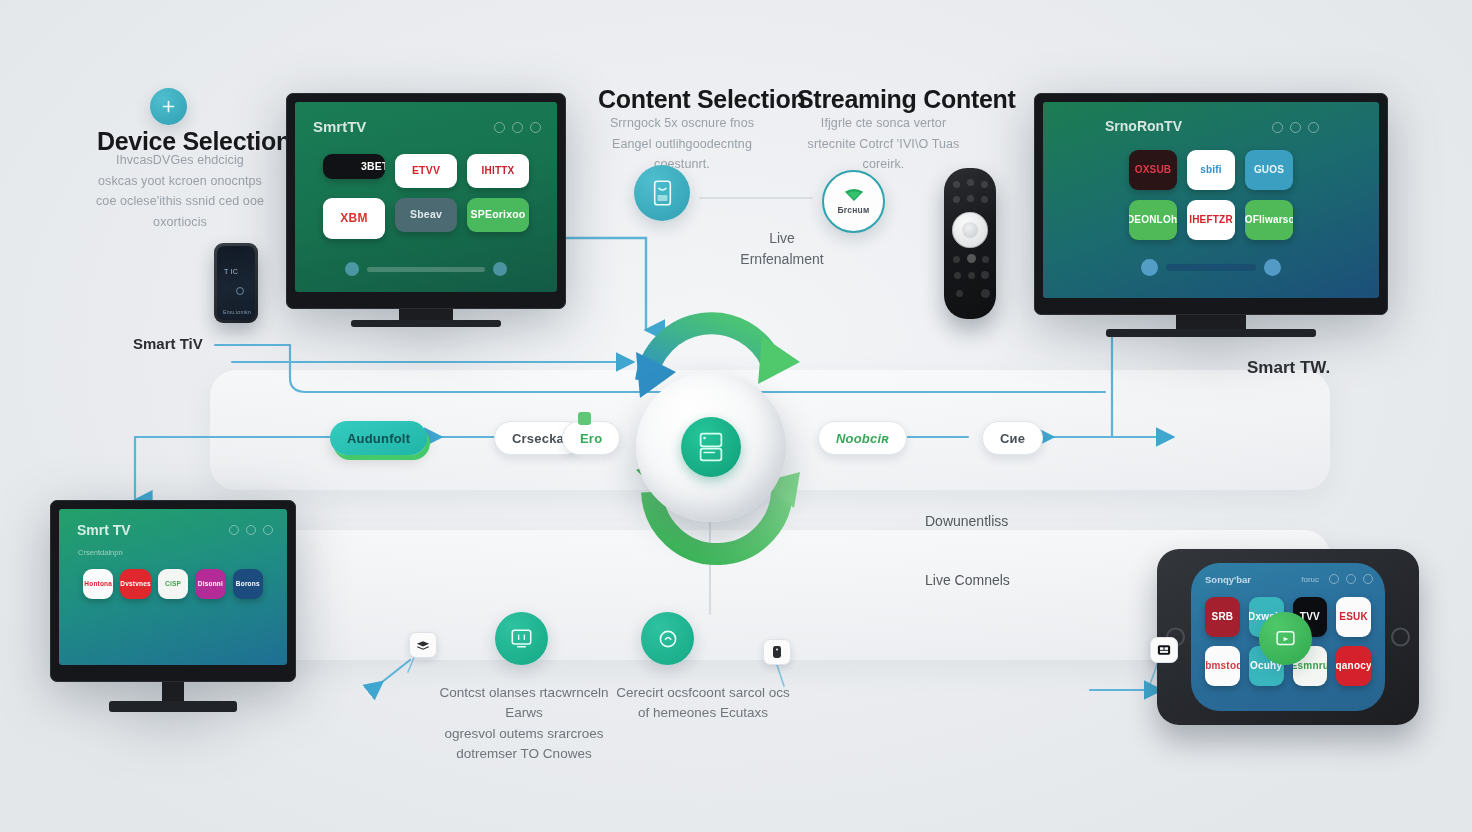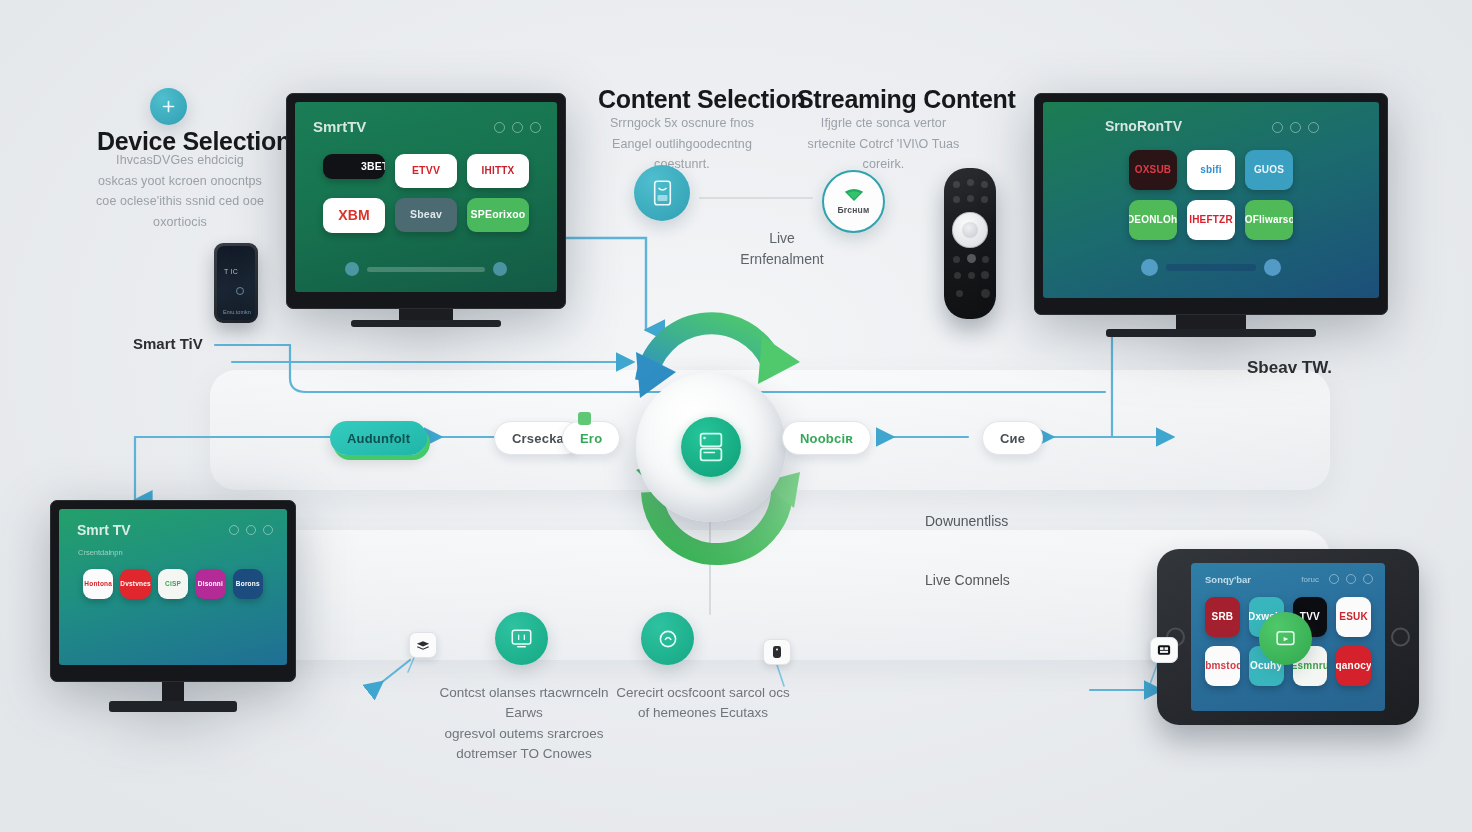--- a/index.html
+++ b/index.html
@@ -272,21 +272,21 @@
         <div class="scr-icons" style="right:16px; top:20px;">
           <i style="width:11px;height:11px;"></i>
             <i style="width:11px;height:11px;"></i>
             <i style="width:11px;height:11px;"></i>
         </div>
         <div class="tilegrid" id="grid-tl" style="left:28px; top:52px; right:28px;
              grid-template-columns:repeat(3,1fr); gap:10px;">
             <div class="tile" style="height: 25px; font-size: 10.5px; background: rgb(17, 18, 21); color: rgb(255, 255, 255); padding-left: 48px;">3BETT</div>
             <div class="tile" style="height: 34px; font-size: 10.5px; background: rgb(255, 255, 255); color: rgb(216, 34, 42);">ETVV</div>
             <div class="tile" style="height: 34px; font-size: 10px; background: rgb(255, 255, 255); color: rgb(196, 34, 46);">IHITTX</div>
-            <div class="tile" style="height: 35px; font-size: 14px; background: rgb(255, 255, 255); color: rgb(217, 52, 44);">XBM</div>
+            <div class="tile" style="height: 41px; font-size: 12px; background: rgb(255, 255, 255); color: rgb(217, 52, 44);">XBM</div>
             <div class="tile" style="height: 34px; font-size: 10.5px; background: rgb(75, 106, 114); color: rgb(223, 233, 236);">Sbeav</div>
             <div class="tile" style="height: 34px; font-size: 10.5px; background: rgb(74, 184, 92); color: rgb(255, 255, 255);">SPEorixoo</div>
           </div>
         <div class="progbar" style="left:50px; right:50px; bottom:16px;">
           <span class="knob" style="width:14px;height:14px;"></span>
           <span class="track"></span>
           <span class="knob" style="width:14px;height:14px;"></span>
         </div>
       </div>
     </div>
@@ -360,45 +360,45 @@
         <div class="progbar" style="left:98px; right:98px; bottom:22px;">
           <span class="knob" style="width:17px;height:17px;background:rgba(105,180,230,.72);"></span>
           <span class="track" style="height:7px;background:rgba(25,70,110,.65);"></span>
           <span class="knob" style="width:17px;height:17px;background:rgba(105,180,230,.72);"></span>
         </div>
       </div>
     </div>
     <div class="stand-neck" style="width:70px;height:14px;"></div>
     <div class="stand-base" style="width:210px;height:8px;"></div>
   </div>
-  <div class="abs node-label" style="left:1247px; top:358px; font-size:17px; font-weight:700;">Sbeav TW.</div>
+  <div class="abs node-label" style="left:1247px; top:358px; font-size:17px; font-weight:700;">Smart TW.</div>
 
   <div id="hub">
     <div class="sphere"></div>
     <div class="core">
       <svg width="26" height="30" viewBox="0 0 22 26">
         <rect x="2" y="1.5" width="18" height="11" rx="2" fill="none" stroke="#d8fff2" stroke-width="1.5"></rect>
         <rect x="2" y="14.5" width="18" height="10" rx="2" fill="none" stroke="#d8fff2" stroke-width="1.5"></rect>
         <path d="M5 17.8h9" stroke="#d8fff2" stroke-width="1.3" stroke-linecap="round"></path>
         <circle cx="5.4" cy="5.2" r="1.1" fill="#d8fff2"></circle>
       </svg>
     </div>
   </div>
 
   <div class="abs pill solid" style="left:330px; top:421px;">Audunfolt</div>
   <div class="abs pill ghost" style="left:494px; top:421px;">Crsecka</div>
   <div class="abs pill ghost greentext" style="left:562px; top:421px;">Ero</div>
   <div class="abs" style="left:578px; top:412px; width:13px; height:13px; border-radius:3px; background:#5fc776;"></div>
-  <div class="abs pill ghost greentext" style="left:782px; top:421px;">Noobciʀ</div>
+  <div class="abs pill ghost greentext" style="left:818px; top:421px;font-style:italic;">Noobciʀ</div>
   <div class="abs pill ghost" style="left:982px; top:421px;">Cиe</div>
 
   <div class="abs tablet" style="left:1157px; top:398px; width:262px;">
     <span class="homebtn" style="left:9px;"></span>
     <span class="homebtn" style="right:9px;"></span>
-    <div class="tscreen" style="height:148px;">
+    <div class="tscreen" style="height:148px;border-radius:29px;">
       <div style="position:absolute;left:14px;top:11px;font-size:9.5px;color:rgba(225,240,250,.82);font-weight:600;">Sonqy'bar</div>
       <div style="position:absolute;right:66px;top:12px;font-size:8px;color:rgba(225,240,250,.6);">foruc</div>
       <div class="scr-icons" style="right:12px; top:11px;">
         <i style="width:10px;height:10px;"></i>
           <i style="width:10px;height:10px;"></i>
           <i style="width:10px;height:10px;"></i>
       </div>
       <div class="tilegrid" id="grid-tab" style="left:14px; right:14px; top:34px;
            grid-template-columns:repeat(4,1fr); gap:9px;">
           <div class="tile" style="height: 40px; font-size: 10px; background: rgb(165, 32, 46); color: rgb(255, 255, 255);">SRB</div>

